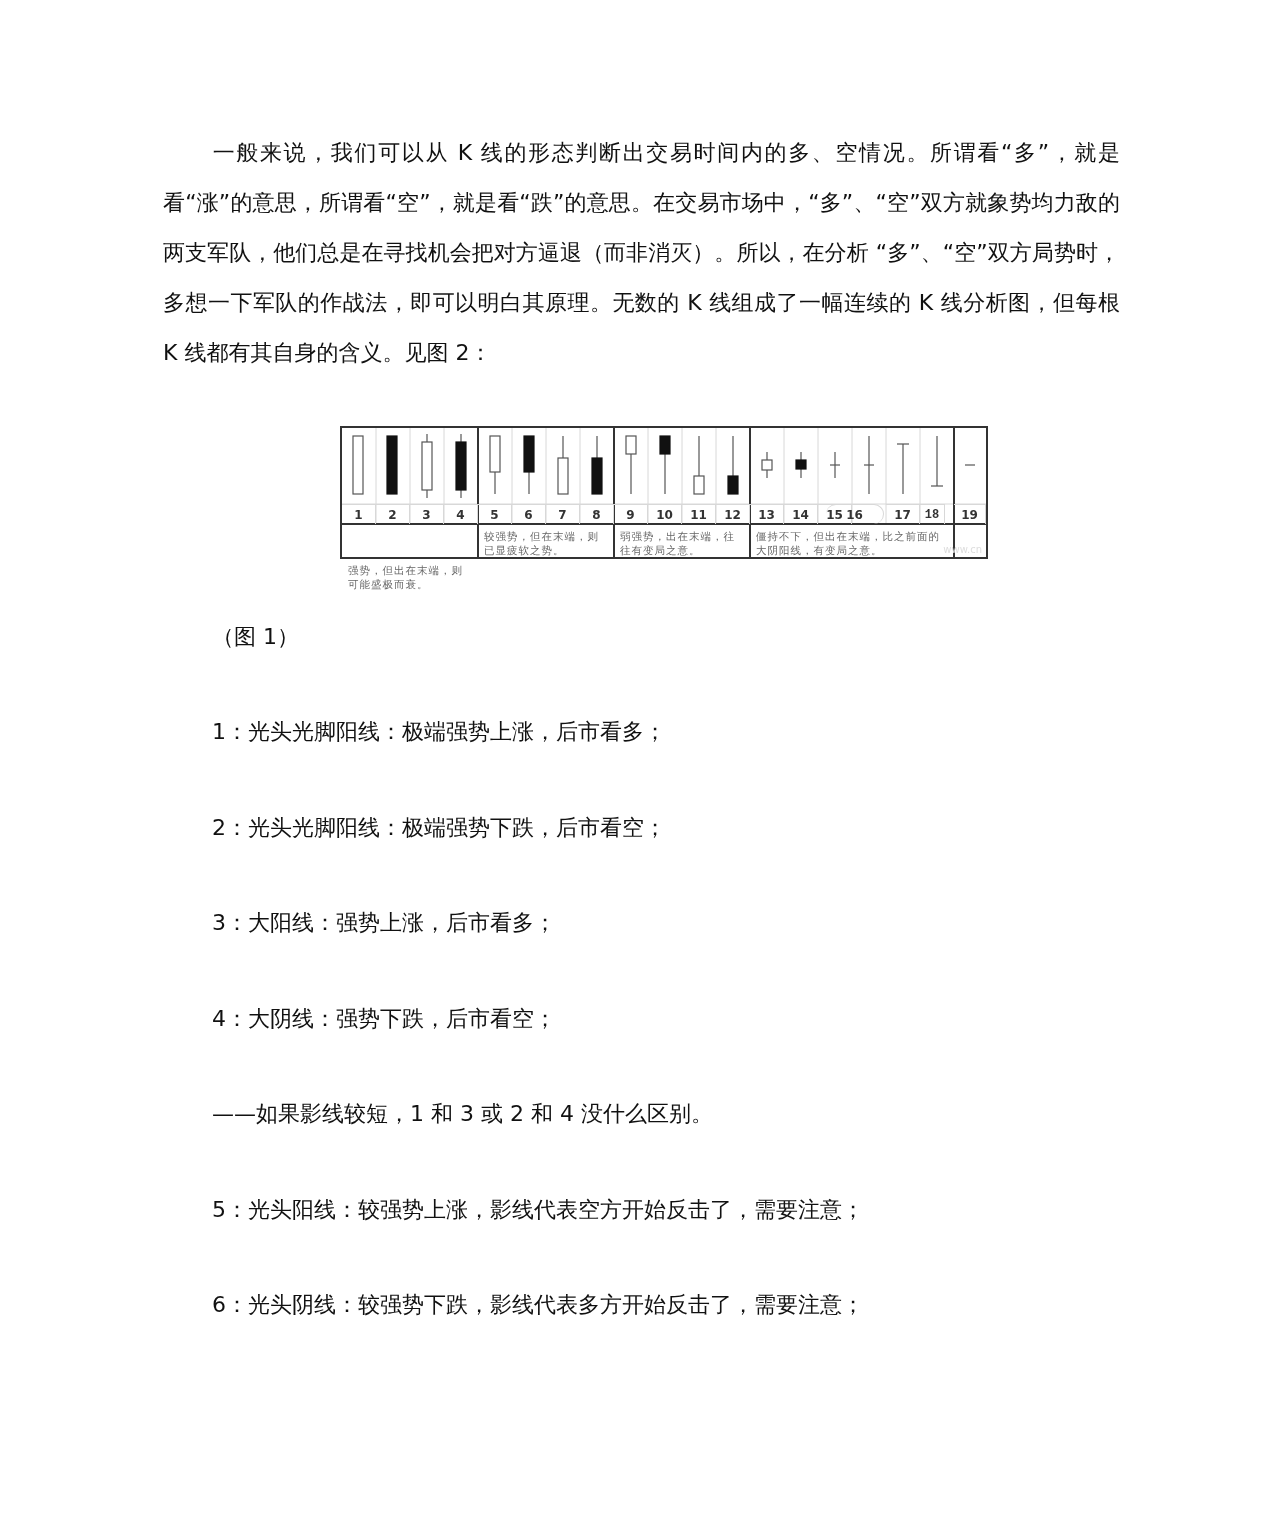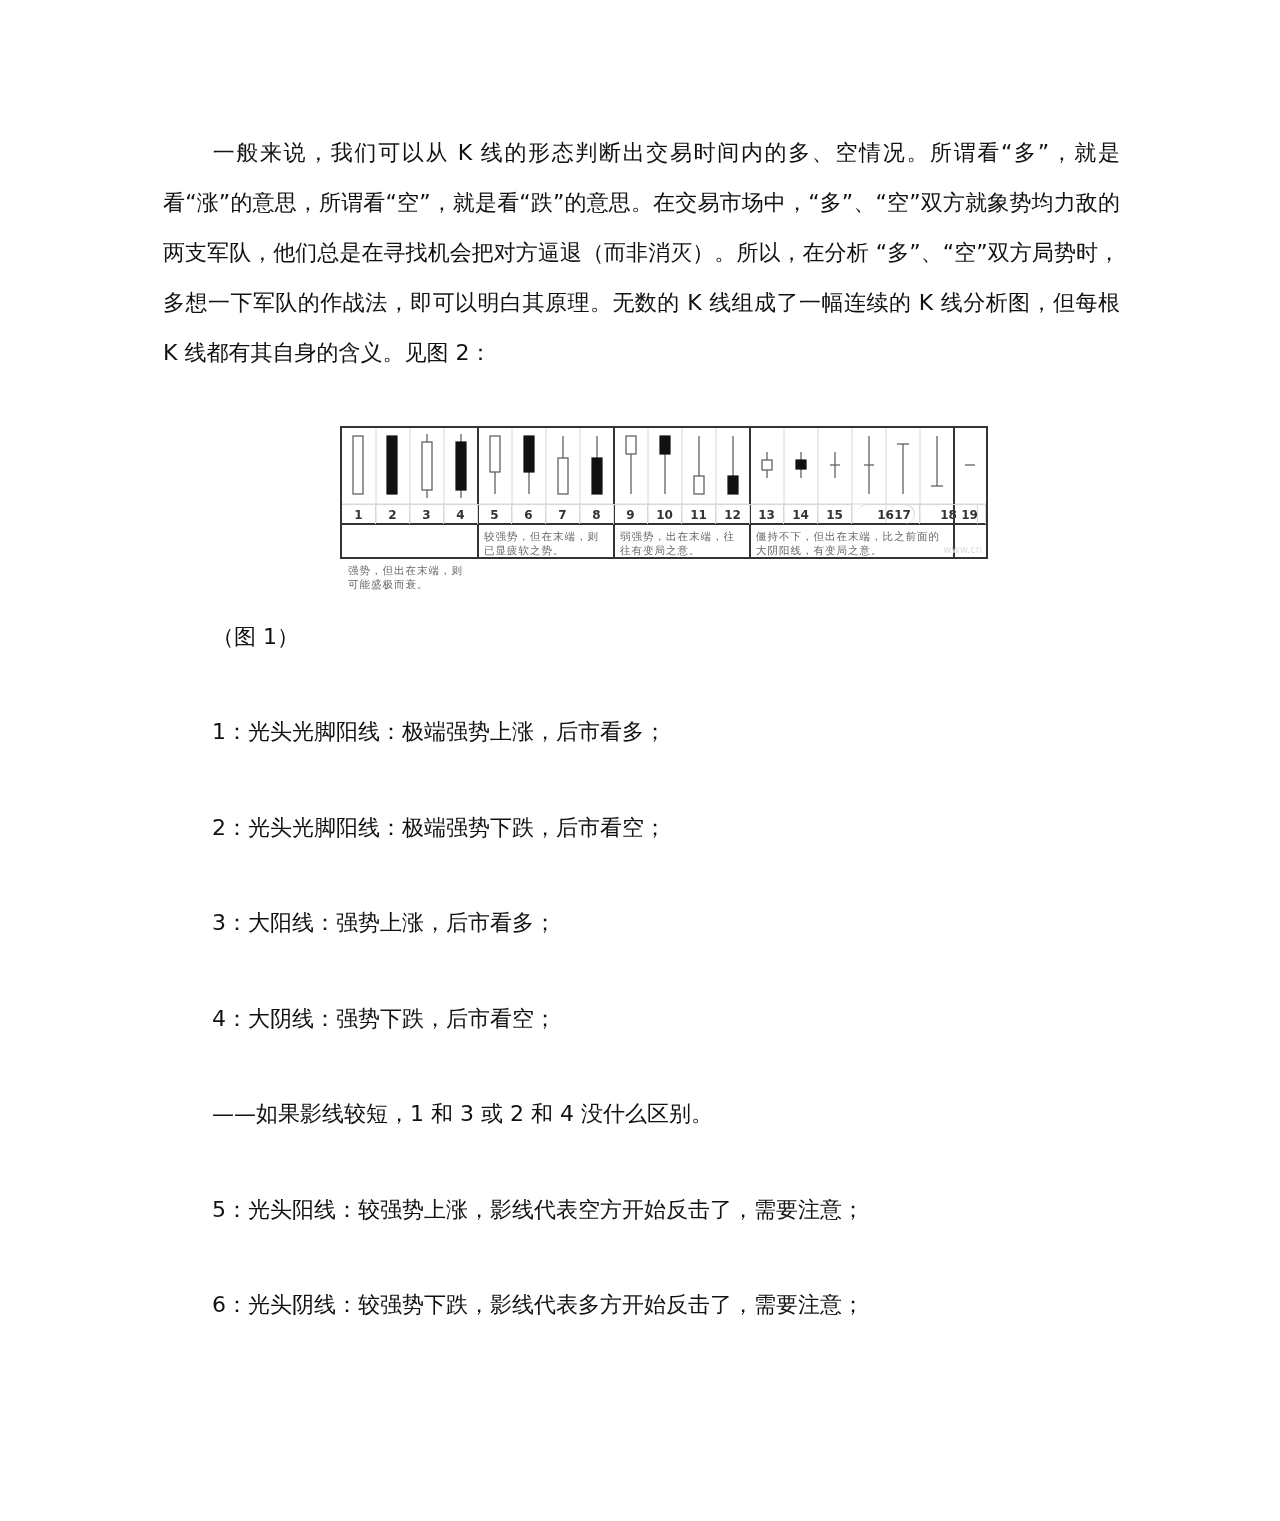--- a/index.html
+++ b/index.html
@@ -102,23 +102,23 @@
   <div class="num" style="left:170px;width:34px;">6</div>
   <div class="num" style="left:204px;width:34px;">7</div>
   <div class="num" style="left:238px;width:34px;">8</div>
   <div class="num" style="left:272px;width:34px;">9</div>
   <div class="num" style="left:306px;width:34px;">10</div>
   <div class="num" style="left:340px;width:34px;">11</div>
   <div class="num" style="left:374px;width:34px;">12</div>
   <div class="num" style="left:408px;width:34px;">13</div>
   <div class="num" style="left:442px;width:34px;">14</div>
   <div class="num" style="left:476px;width:34px;">15</div>
-  <div class="num" style="left:515px;width:58px;border-radius:10px;">16</div>
+  <div class="num" style="left:484px;width:58px;border-radius:10px;">16</div>
   <div class="num" style="left:544px;width:34px;">17</div>
-  <div class="num" style="left:578px;width:58px;">18</div>
+  <div class="num" style="left:578px;width:25px;font-family:Liberation Mono, monospace;">18</div>
   <div class="num" style="left:612px;width:32px;">19</div>
 
   <div class="desc" style="left:2px;width:134px;margin-top:34px;">强势，但出在末端，则可能盛极而衰。</div>
   <div class="desc" style="left:138px;width:134px;">较强势，但在末端，则已显疲软之势。</div>
   <div class="desc" style="left:274px;width:134px;">弱强势，出在末端，往往有变局之意。</div>
   <div class="desc" style="left:410px;width:202px;">僵持不下，但出在末端，比之前面的大阴阳线，有变局之意。</div>
   <div class="desc" style="left:614px;width:30px;"></div>
   <div class="wmark">www.cn</div>
 </div>
 

